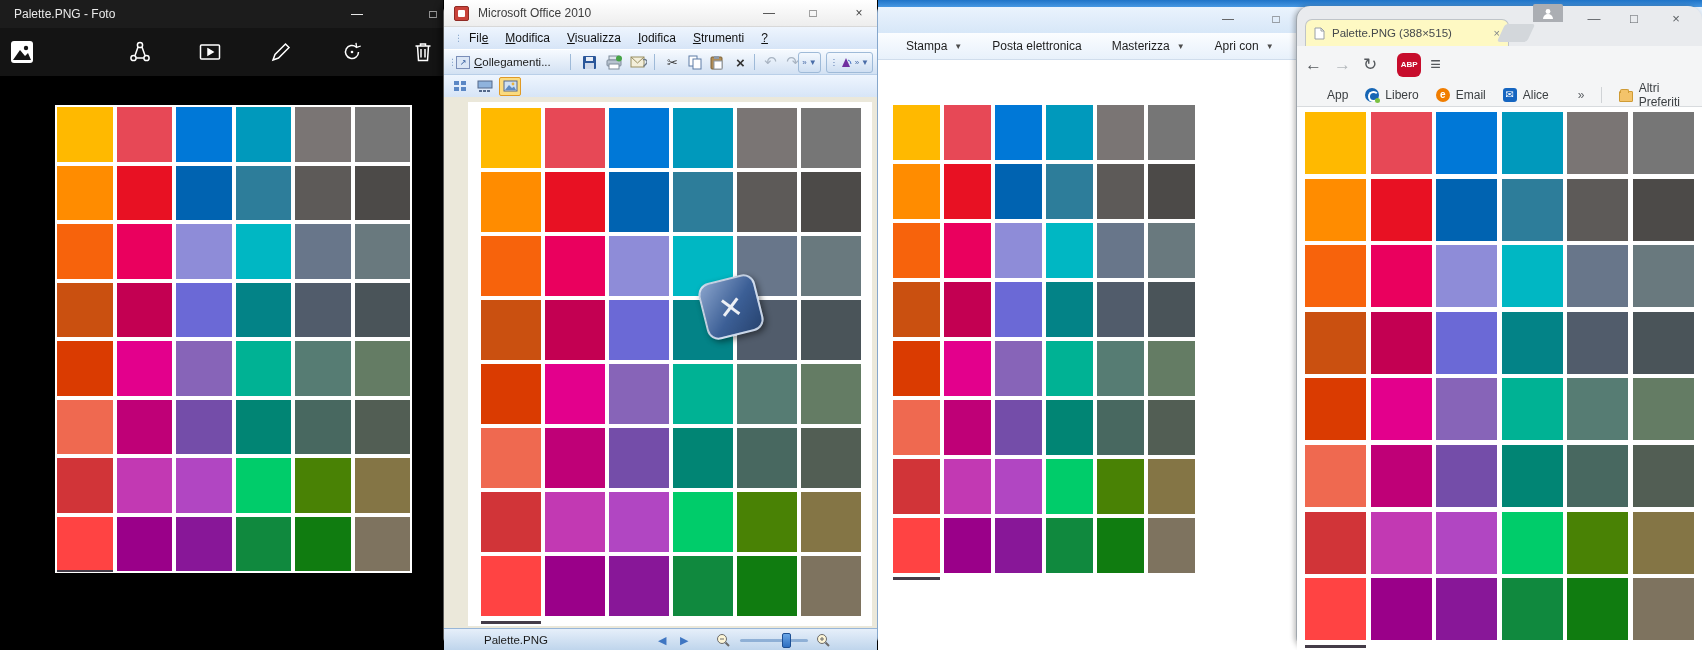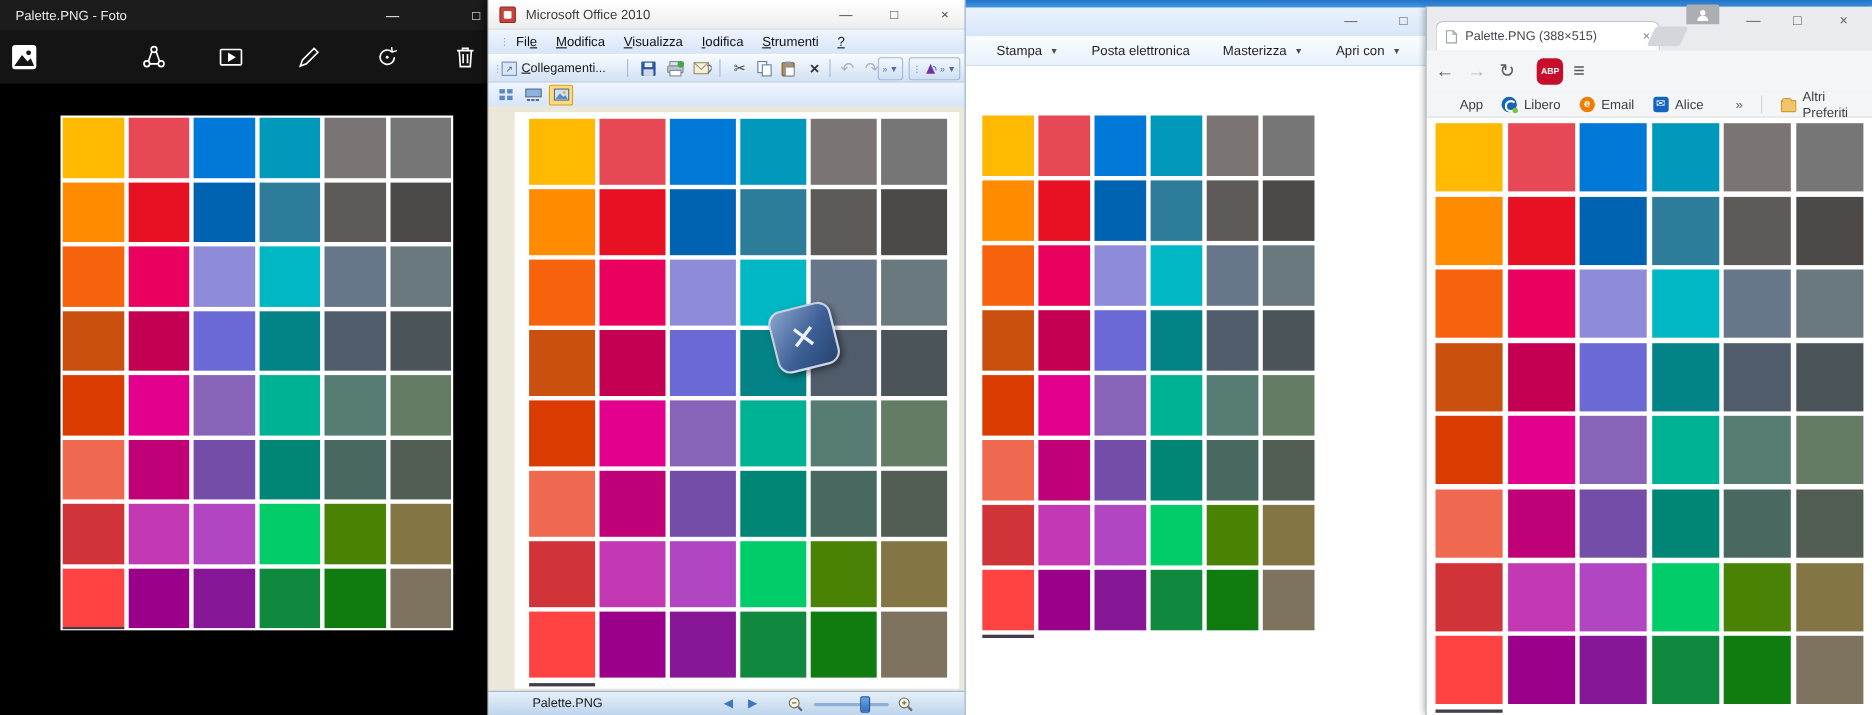--- a/index.html
+++ b/index.html
@@ -1,19 +1,19 @@
 <!DOCTYPE html>
 <html><head>
 <meta charset="utf-8">
 <style>
   * { margin:0; padding:0; box-sizing:border-box; }
   html,body { width:1702px; height:650px; overflow:hidden; background:#000;
     font-family:"Liberation Sans","DejaVu Sans",sans-serif; }
   #stage { position:relative; width:1702px; height:650px; overflow:hidden; background:#000; }
-  .abs { position:absolute; }
+  .abs { position:absolute;border-radius:14px; }
 
   
   .palette { position:absolute; background:#fff; }
   .palette .grid { display:grid; width:100%; height:100%; }
   .cell { width:100%; height:100%; }
   .underline { position:absolute; background:#443c48; }
 
   
   #win-foto { left:0; top:0; width:443px; height:650px; background:#000; z-index:1; }
   #foto-titlebar { position:absolute; left:0; top:0; width:100%; height:28px; background:#1c1c1c; }
@@ -76,21 +76,21 @@
   #viewer-content { position:absolute; left:0; top:60px; width:100%; height:590px; background:#fff; }
   .pal-viewer { left:13px; top:43px; width:306px; height:482px; padding:2px; }
   .pal-viewer .grid { grid-template-columns:repeat(6,47px); grid-template-rows:repeat(8,55px); gap:4px; }
   .pal-viewer .underline { left:2px; top:474px; width:47px; height:3px; }
 
   
   #win-chrome { left:1296px; top:6px; width:406px; height:644px; background:#e9ebee; z-index:4; border-left:1px solid #9fa6ad; box-shadow:-2px 0 5px rgba(0,0,0,.25); }
   #chrome-profile { position:absolute; left:236px; top:-2px; width:30px; height:18px; background:#abaeb3; border-radius:2px 2px 0 0; display:flex; align-items:center; justify-content:center; }
   .chrome-capbtn { position:absolute; top:0; width:38px; height:26px; text-align:center; line-height:26px; color:#5c6064; font-size:13px; }
   #chrome-min { left:278px; } #chrome-max { left:318px; } #chrome-close { left:360px; }
-  #chrome-tab { position:absolute; left:8px; top:13px; width:204px; height:27px; background:#ffffff; border:1px solid #bfc4c9; border-bottom:none; border-radius:7px 7px 0 0; display:flex; align-items:center; padding:0 8px; gap:7px; }
+  #chrome-tab { position:absolute; left:8px; top:13px; width:204px; height:27px; background:#fef9c3; border:1px solid #bfc4c9; border-bottom:none; border-radius:7px 7px 0 0; display:flex; align-items:center; padding:0 8px; gap:7px; }
   #chrome-tab-title { font-size:11.5px; color:#45494d; white-space:nowrap; overflow:hidden; flex:1; }
   #chrome-tab-close { font-size:11px; color:#7d8388; }
   #chrome-newtab { position:absolute; left:204px; top:18px; width:30px; height:18px; background:#d3d7db; transform:skewX(-25deg); border-radius:3px; }
   #chrome-toolbar { position:absolute; left:0; top:40px; width:100%; height:37px; background:#f4f5f6; display:flex; align-items:center; padding:0 8px; }
   .navbtn { font-size:17px; color:#55595d; margin-right:12px; }
   .navbtn.disabled { color:#b4b8bc; }
   #omnibox { width:247px; height:27px; background:#fff; border:1px solid #c6cacd; border-radius:3px; display:flex; align-items:center; padding:0 6px; gap:5px; overflow:hidden; }
   #omnibox-url { font-size:13.5px; color:#2f2f2f; white-space:nowrap; overflow:hidden; flex:1; }
   #omnibox-star { font-size:14px; color:#90959a; }
   #abp-badge { width:24px; height:24px; margin-left:8px; background:#c70d2c; border-radius:6px; color:#fff; font-size:8px; font-weight:bold; display:flex; align-items:center; justify-content:center; }

